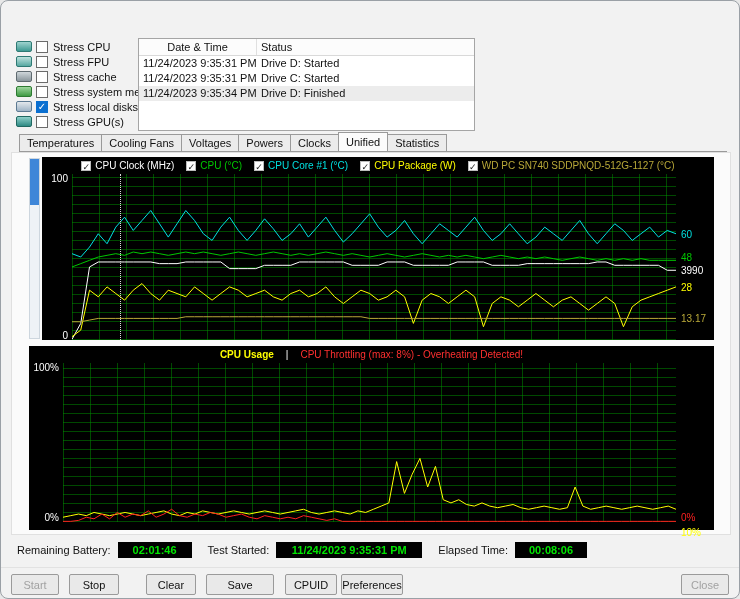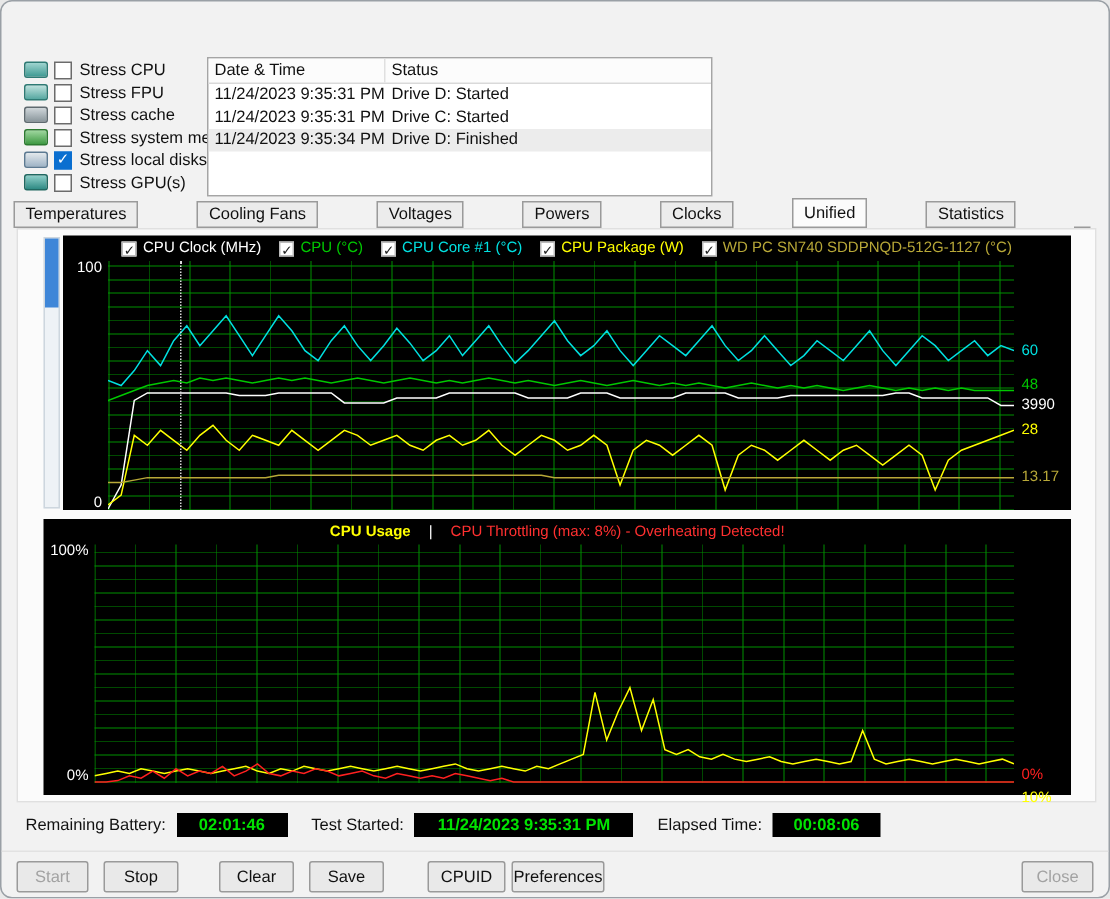--- a/index.html
+++ b/index.html
@@ -28,30 +28,30 @@
   .cache-icon { background:linear-gradient(180deg,#cfd6da,#8a969c); border:1px solid #5f6a70; }
   .memory-icon{ background:linear-gradient(180deg,#9fd79f,#3f9a43); border:1px solid #2d7a31; }
   .disk-icon  { background:linear-gradient(180deg,#e3e8ec,#9fb4c6); border:1px solid #5d7a92; }
   .gpu-icon   { background:linear-gradient(180deg,#8fd0ca,#2f8a84); border:1px solid #206861; }
   .cb { width:12px; height:12px; border:1px solid #6b6b6b; background:#fff; margin-right:5px; flex:none;
     display:flex; align-items:center; justify-content:center; font-size:10px; color:#fff; line-height:1; }
   .cb.checked { background:#0a6fd0; border-color:#0a6fd0; }
   .stress-label { white-space:nowrap; }
   
   .event-table { position:absolute; left:137px; top:37px; width:337px; height:93px;
-    background:#fff; border:1px solid #a5a5a5; overflow:hidden; }
+    background:#fff; border:1px solid #a5a5a5; overflow:hidden;text-align:center; }
   .ev-header { display:flex; height:17px; border-bottom:1px solid #d9d9d9; background:#fcfcfc; }
   .ev-hcell { padding:2px 4px; }
   .ev-hcell.c1 { width:118px; border-right:1px solid #e0e0e0; }
   .ev-row { display:flex; height:15px; }
   .ev-row.hl { background:#ececec; }
   .ev-cell { padding:1px 4px; white-space:nowrap; overflow:hidden; }
   .ev-cell.c1 { width:118px; flex:none; }
   
-  .tabstrip { position:absolute; left:8px; top:133px; right:12px; height:18px; display:flex; align-items:flex-end;gap:40px; }
+  .tabstrip { position:absolute; left:18px; top:133px; right:12px; height:18px; display:flex; align-items:flex-end; }
   .tabstrip::after { content:""; flex:1; border-bottom:1px solid #9a9a9a; height:1px; }
   .tab { padding:2px 7px 2px; border:1px solid #9a9a9a; background:#ececec; margin-right:-1px; white-space:nowrap; }
   .tab.active { background:#fbfbfb; padding-top:3px; padding-bottom:3px; position:relative; z-index:2; }
   
   .graph-panel { position:absolute; left:10px; top:151px; width:720px; height:383px;
     background:#fbfbfb; border:1px solid #e0e0e0; }
   .vscroll { position:absolute; left:17px; top:5px; width:11px; height:181px;
     background:#eef2f6; border:1px solid #cdd6de; }
   .vthumb { position:absolute; left:0; top:0; width:100%; height:46px; }
   .chart { background:#000; display:flex; flex-direction:column; position:absolute; }
@@ -85,21 +85,21 @@
   .val-box { background:#000; font-weight:bold; padding:2px 8px; text-align:center; white-space:nowrap; }
   .w-batt { min-width:74px; } .w-start { min-width:146px; } .w-elap { min-width:72px; }
   .sep-line { position:absolute; left:0; right:0; top:566px; border-top:1px solid #e2e2e2; }
   
   .btn { position:absolute; top:573px; height:21px; background:#e9e9e9; border:1px solid #9a9a9a;
     border-radius:2px; font-size:11px; font-family:inherit; color:#111; }
   .btn.disabled { color:#a2a2a2; }
   .btn-start { left:10px;  width:48px; }
   .btn-stop  { left:68px;  width:50px; }
   .btn-clear { left:145px; width:50px; }
-  .btn-save  { left:205px; width:50px; }
+  .btn-save  { left:205px; width:68px; }
   .btn-cpuid { left:284px; width:52px; }
   .btn-pref  { left:340px; width:62px; }
   .btn-close { right:10px; width:48px; }
 </style>
 </head>
 <body>
 
 <div class="win">
 
 

